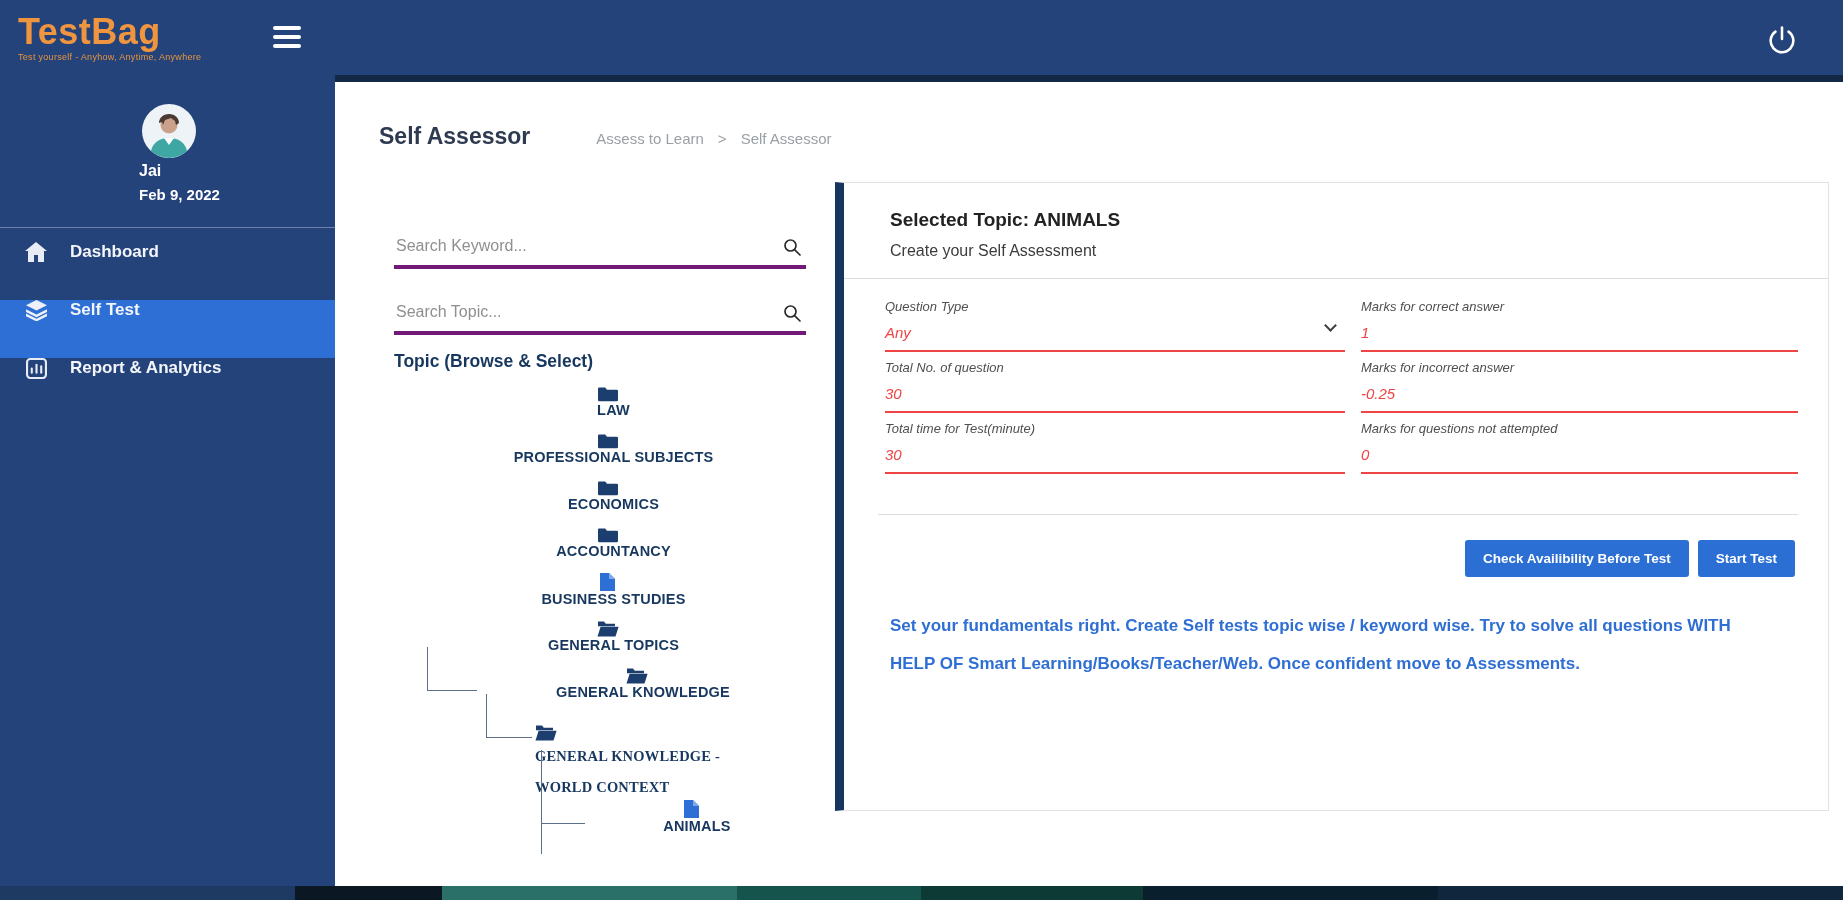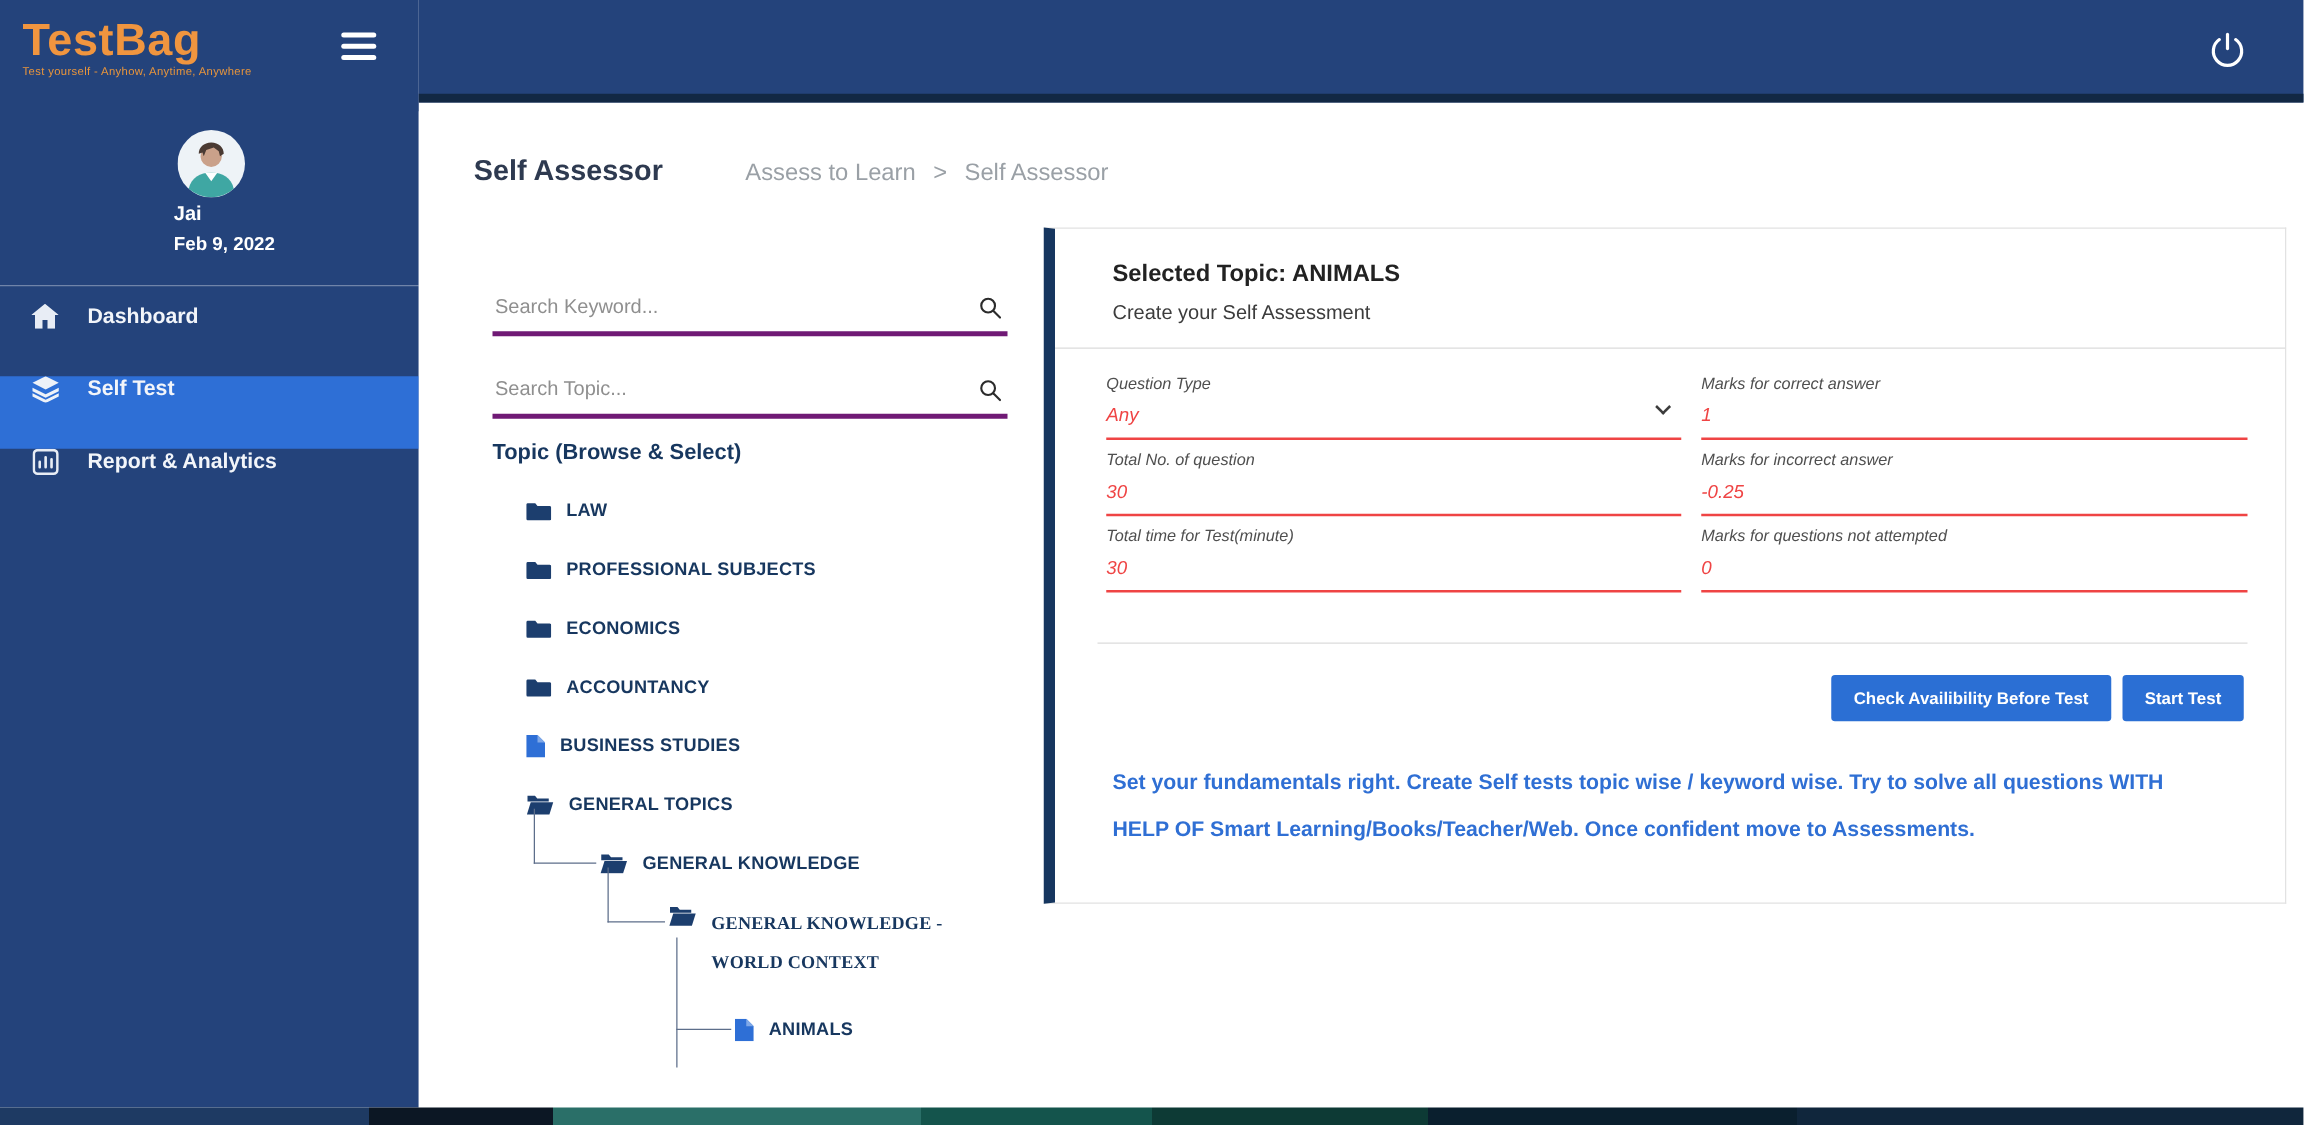--- a/index.html
+++ b/index.html
@@ -30,50 +30,50 @@
 
   
   .header { position:absolute; left:335px; right:0; top:0; height:82px; background:#24437b; border-bottom:7px solid #122844; }
   .power-btn { position:absolute; right:44px; top:24px; width:34px; height:34px; cursor:pointer; }
 
   
   .main { position:absolute; left:335px; right:0; top:89px; bottom:14px; background:#ffffff; overflow:hidden; }
 
   .title-row { position:absolute; left:44px; top:34px; display:flex; align-items:baseline; }
   .page-title { font-size:23px; font-weight:bold; color:#2e3a50; }
-  .breadcrumb { margin-left:66px; font-size:19px; color:#9aa0a6; display:flex; align-items:flex-end; }
+  .breadcrumb { margin-left:66px; font-size:15px; color:#9aa0a6; display:flex; align-items:flex-end; }
   .breadcrumb .sep { margin:0 14px; }
 
   
   .left-panel { position:absolute; left:59px; top:140px; width:412px; }
   .search-wrap { position:relative; }
   .search-wrap + .search-wrap { margin-top:26px; }
   .search-input { width:100%; border:none; outline:none; border-bottom:4px solid #701a75; font-size:16px; color:#555; padding:8px 34px 10px 2px; font-family:"Liberation Sans",sans-serif; background:transparent; }
   .search-input::placeholder { color:#8f8f8f; }
   .search-icon-btn { position:absolute; right:4px; bottom:8px; cursor:pointer; }
 
   .tree-heading { margin-top:16px; font-size:17.5px; font-weight:bold; color:#17375f; }
   .tree { list-style:none; margin-top:13px; position:relative; padding-bottom:20px; }
-  .tree-row { position:relative; display:flex; align-items:center; height:47px; cursor:pointer; }
+  .tree-row { position:relative; display:flex; align-items:center; height:47px; cursor:pointer;flex-direction:column; }
   .tree-row .ticon { display:flex; margin-right:12px; flex:0 0 auto; }
   .tree-row .tlabel { font-size:14.5px; font-weight:bold; color:#17375f; letter-spacing:0.2px; }
   .lvl0 { padding-left:27px; }
   .lvl1 { padding-left:86px; }
   .lvl2 { padding-left:141px;font-family:Liberation Serif, serif; }
   .lvl3 { padding-left:194px; }
   .tree-row.tall { height:86px; align-items:flex-start; padding-top:10px; }
   .tree-row.tall .tlabel { width:195px; line-height:31px; }
   .elbow { position:absolute; border-left:1px solid #5d6e8a; border-bottom:1px solid #5d6e8a; }
   .elbow.e1 { left:33px;  width:50px; top:-20px; height:44px; }
   .elbow.e2 { left:92px;  width:46px; top:-20px; height:44px; }
   .elbow.e3 { left:147px; width:44px; top:-50px; height:74px; }
   .vline-below { position:absolute; left:147px; top:24px; height:30px; border-left:1px solid #5d6e8a; }
 
   
-  .card { position:absolute; left:500px; top:93px; width:994px; height:541px; background:#fff;
+  .card { position:absolute; left:500px; top:93px; width:994px; height:629px; background:#fff;
           border:1px solid #e2e2e2; border-left:9px solid #16365f; }
   .card-head { padding:26px 0 0 46px; }
   .card-title { font-size:19px; font-weight:bold; color:#222; }
   .card-subtitle { margin-top:11px; font-size:16px; color:#3c3c3c; }
   .card-divider { margin-top:18px; border-bottom:1px solid #dcdcdc; }
 
   .form-grid { display:grid; grid-template-columns:460px 1fr; column-gap:16px; margin:20px 30px 0 41px; }
   .field { position:relative; border-bottom:2px solid #ef4444; margin-bottom:8px; padding-bottom:9px;font-style:italic; }
   .field-label { font-size:13px; color:#4f4f4f; line-height:16px; }
   .field-value { font-size:15px; color:#ef4444; padding-top:9px; }

